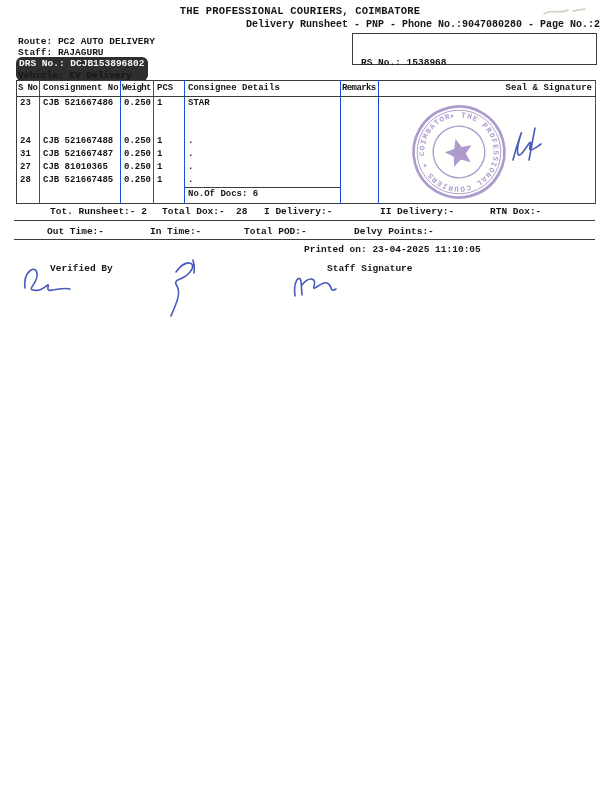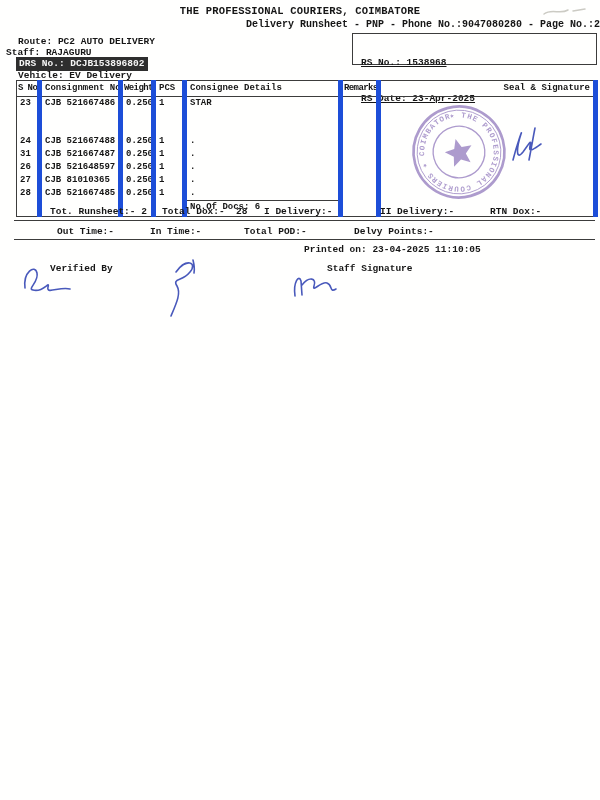--- a/index.html
+++ b/index.html
@@ -5,30 +5,30 @@
   html,body{margin:0;padding:0;background:#ffffff;}
   .page{
     position:relative;width:600px;height:800px;background:#fffffe;
     font-family:"Liberation Mono","DejaVu Sans Mono",monospace;
     color:#161616;overflow:hidden;
   }
   .abs{position:absolute;white-space:pre;}
   .title{top:5px;left:0;width:600px;text-align:center;font-size:10.5px;font-weight:700;letter-spacing:.2px;}
   .subtitle{top:19px;left:0;width:600px;text-align:right;font-size:10px;font-weight:700;}
   .info{font-size:9.5px;font-weight:700;}
-  .drs-highlight{background:#2e2e2e;color:#f6f6f6;padding:1px 4px 2px 3px;display:inline-block;}
+  .drs-highlight{background:#2e2e2e;color:#f6f6f6;padding:1px 4px 12px 3px;display:inline-block;border-radius:6px;}
   .rs-box{left:352px;top:33px;width:243px;height:30px;border:1px solid #3c3c3c;font-size:9.5px;font-weight:700;}
-  .rs-box div{padding-left:8px;line-height:14px;white-space:pre;text-decoration:underline;}
+  .rs-box div{padding-left:8px;line-height:14px;white-space:pre;}
   .runsheet{
     position:absolute;left:16px;top:80px;width:579px;
     border-collapse:collapse;table-layout:fixed;
     font-size:9px;font-weight:700;border:1px solid #3c3c3c;
   }
   .runsheet th,.runsheet td{
-    border-right:5px solid #1d4ed8;padding:1px 3px;text-align:left;
+    border-right:1px solid #1d4ed8;padding:1px 3px;text-align:left;
     vertical-align:top;overflow:hidden;white-space:pre;margin-left:6px;
   }
   .runsheet th{border-bottom:1px solid #3c3c3c;height:13px;line-height:12px;}
   .runsheet td{height:11px;line-height:10px;}
   .runsheet tr.row-first td{height:36px;}
   .runsheet tr.docs-row td{height:13px;}
   .runsheet th.center{text-align:right;}
   .runsheet th.tight{letter-spacing:-.6px;padding:1px 1px;}
   .docs-cell{border-top:1px solid #3c3c3c;}
   .sum{font-size:9.5px;font-weight:700;padding-left:32px;}
@@ -42,27 +42,26 @@
 <div class="page">
 
   <svg class="abs" style="left:540px;top:2px" width="55" height="18" viewBox="0 0 55 18">
     <path d="M4,12 C12,6 20,13 28,8 M33,9 L45,7" fill="none" stroke="#cccbc4" stroke-width="1.5" stroke-linecap="round"></path>
   </svg>
 
   <div class="abs title">THE PROFESSIONAL COURIERS, COIMBATORE</div>
   <div class="abs subtitle">Delivery Runsheet - PNP - Phone No.:9047080280 - Page No.:2</div>
 
   <div class="abs info" style="top:36px;left:18px"><span>Route:</span> <span>PC2 AUTO DELIVERY</span></div>
-  <div class="abs info" style="top:47px;left:6px"><span>Staff:</span> <span>RAJAGURU</span></div>
+  <div class="abs info" style="top:47px;left:18px"><span>Staff:</span> <span>RAJAGURU</span></div>
   <div class="abs info" style="top:57px;left:16px"><span class="drs-highlight"><span>DRS No.:</span> <span>DCJB153896802</span></span></div>
   <div class="abs info" style="top:70px;left:18px"><span>Vehicle:</span> <span>EV Delivery</span></div>
 
   <div class="abs rs-box">
     <div>RS No.: 1538968</div>
-    <div>RS Date: 23-Apr-2025</div>
   </div>
 
   <table class="runsheet">
     <colgroup>
       <col style="width:23px">
         <col style="width:81px">
         <col style="width:33px">
       <col style="width:31px">
         <col style="width:156px">
         <col style="width:38px">
@@ -101,29 +100,20 @@
       <tr>
         <td>31</td>
         <td>CJB 521667487</td>
         <td>0.250</td>
         <td>1</td>
         <td>.</td>
         <td></td>
         <td></td>
       </tr>
       <tr>
-        <td>26</td>
-        <td>CJB 521648597</td>
-        <td>0.250</td>
-        <td>1</td>
-        <td>.</td>
-        <td></td>
-        <td></td>
-      </tr>
-      <tr>
         <td>27</td>
         <td>CJB 81010365</td>
         <td>0.250</td>
         <td>1</td>
         <td>.</td>
         <td></td>
         <td></td>
       </tr>
       <tr>
         <td>28</td>
@@ -146,21 +136,21 @@
     </tbody>
   </table>
 
   <div class="abs sum" style="top:206px;left:18px">Tot. Runsheet:- 2</div>
   <div class="abs sum" style="top:206px;left:130px">Total Dox:-  28</div>
   <div class="abs sum" style="top:206px;left:232px">I Delivery:-</div>
   <div class="abs sum" style="top:206px;left:348px">II Delivery:-</div>
   <div class="abs sum" style="top:206px;left:458px">RTN Dox:-</div>
   <div class="hline" style="top:220px"></div>
 
-  <div class="abs sum" style="top:226px;left:25px">Out Time:-</div>
+  <div class="abs sum" style="top:226px;left:15px">Out Time:-</div>
   <div class="abs sum" style="top:226px;left:118px">In Time:-</div>
   <div class="abs sum" style="top:226px;left:212px">Total POD:-</div>
   <div class="abs sum" style="top:226px;left:322px">Delvy Points:-</div>
   <div class="hline" style="top:239px"></div>
 
   <div class="abs sum" style="top:244px;left:272px">Printed on: 23-04-2025 11:10:05</div>
 
   <div class="abs sum" style="top:263px;left:18px">Verified By</div>
   <div class="abs sum" style="top:263px;left:295px">Staff Signature</div>
 

